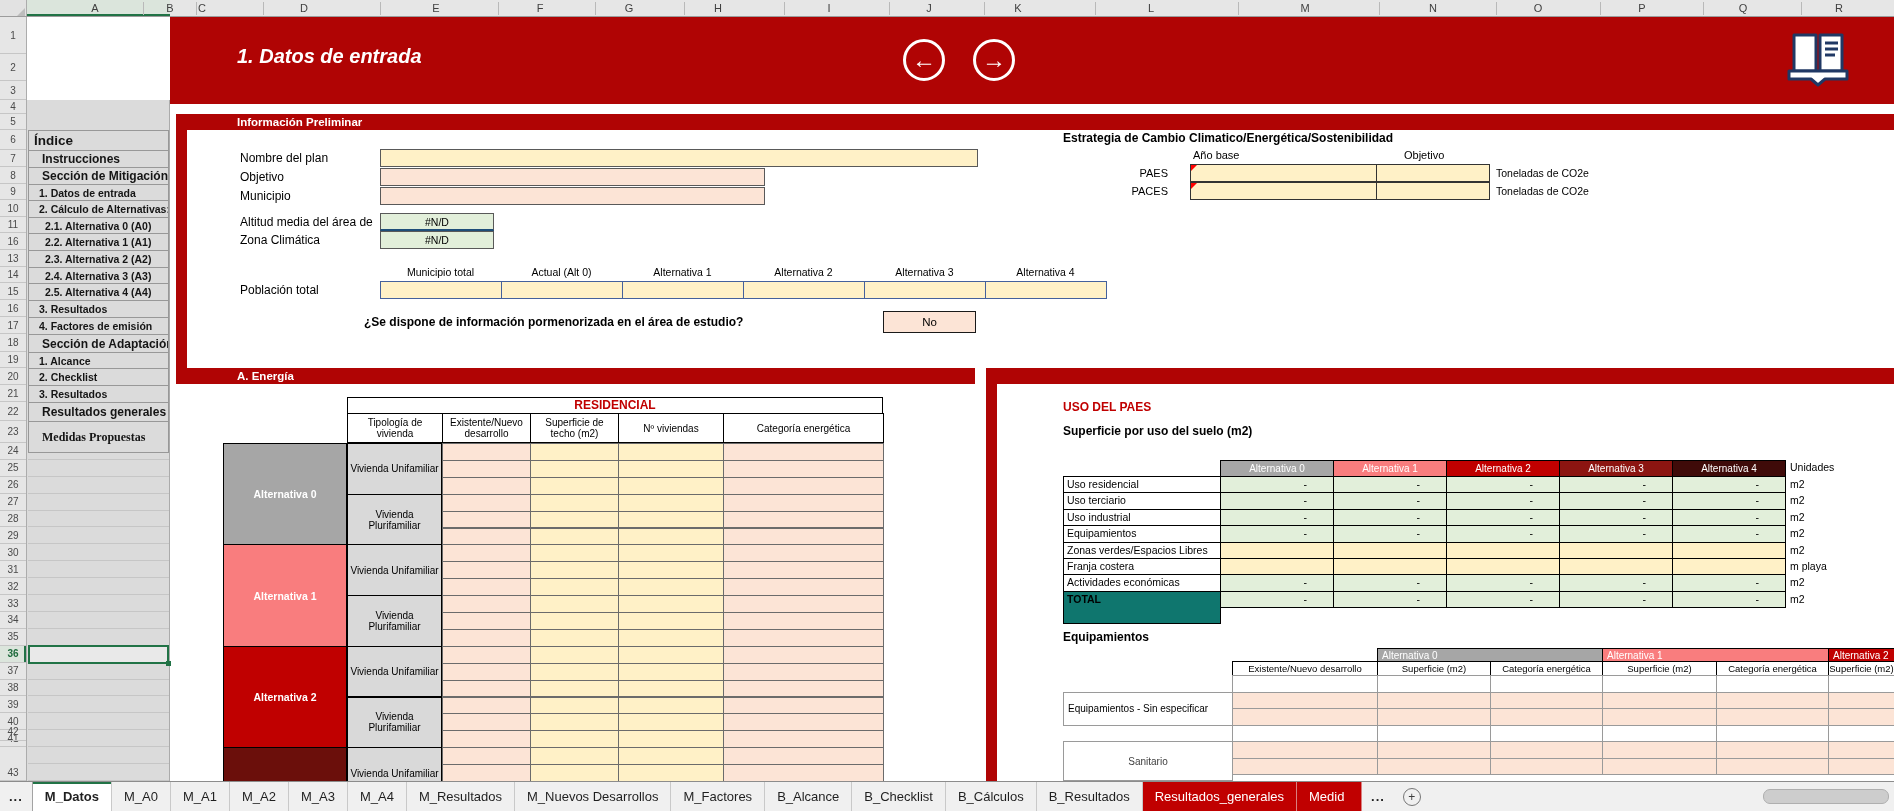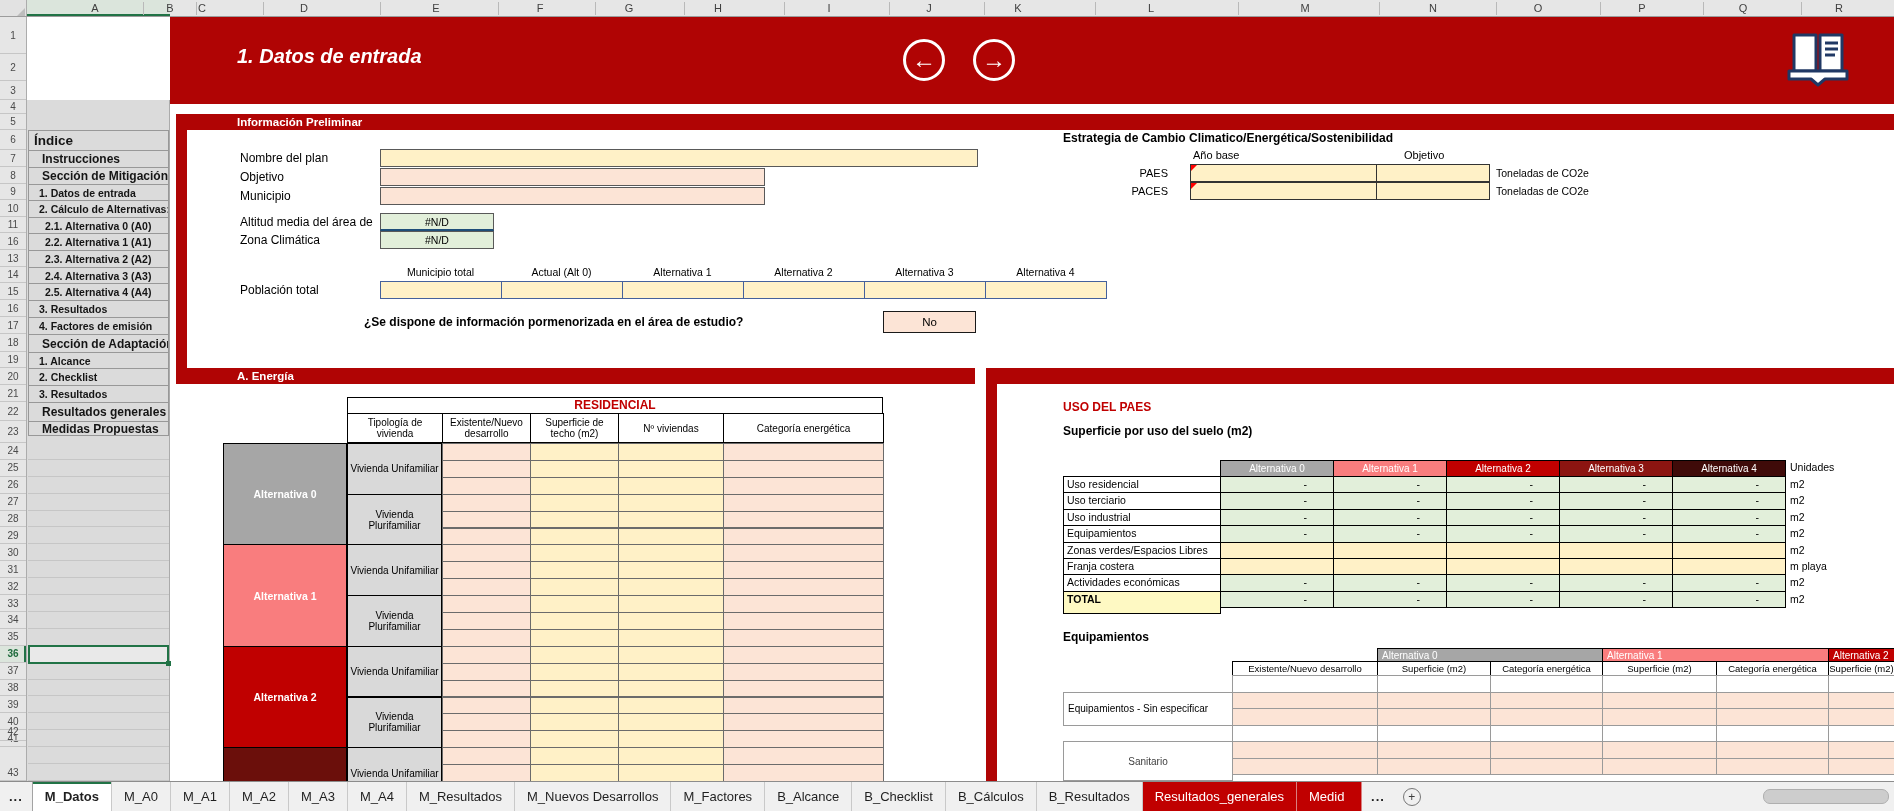--- a/index.html
+++ b/index.html
@@ -115,21 +115,21 @@
         <div class="a si l2" style="top: 250px; height: 18px;">2.3. Alternativa 2 (A2)</div>
         <div class="a si l2" style="top: 267px; height: 17px;">2.4. Alternativa 3 (A3)</div>
         <div class="a si l2" style="top: 283px; height: 18px;">2.5. Alternativa 4 (A4)</div>
         <div class="a si l1" style="top: 300px; height: 18px;">3. Resultados</div>
         <div class="a si l1" style="top: 317px; height: 18px;">4. Factores de emisión</div>
         <div class="a si h2" style="top: 334px; height: 19px;">Sección de Adaptación</div>
         <div class="a si l1" style="top: 352px; height: 17px;">1. Alcance</div>
         <div class="a si l1" style="top: 368px; height: 18px;">2. Checklist</div>
         <div class="a si l1" style="top: 385px; height: 18px;">3. Resultados</div>
         <div class="a si h2" style="top: 402px; height: 20px;">Resultados generales</div>
-        <div class="a si h2" style="top: 421px; height: 15px;">Medidas Propuestas</div>
+        <div class="a si h2" style="top: 421px; height: 32px; font-family: Liberation Serif, serif;">Medidas Propuestas</div>
         <div class="a srow" style="top: 443px; height: 16.9px;"></div>
         <div class="a srow" style="top: 459.9px; height: 16.9px;"></div>
         <div class="a srow" style="top: 476.8px; height: 16.9px;"></div>
         <div class="a srow" style="top: 493.7px; height: 16.9px;"></div>
         <div class="a srow" style="top: 510.6px; height: 16.9px;"></div>
         <div class="a srow" style="top: 527.5px; height: 16.9px;"></div>
         <div class="a srow" style="top: 544.4px; height: 16.9px;"></div>
         <div class="a srow" style="top: 561.3px; height: 16.9px;"></div>
         <div class="a srow" style="top: 578.2px; height: 16.9px;"></div>
         <div class="a srow" style="top: 595.1px; height: 16.9px;"></div>
@@ -324,21 +324,21 @@
         <div class="a" style="left: 1559px; top: 558px; width: 114px; height: 17.4px; background: rgb(255, 241, 199); border: 1px solid rgb(0, 0, 0); font-size: 10.5px; line-height: 15.5px; text-align: right; padding-right: 26px;"></div>
         <div class="a" style="left: 1672px; top: 558px; width: 114px; height: 17.4px; background: rgb(255, 241, 199); border: 1px solid rgb(0, 0, 0); font-size: 10.5px; line-height: 15.5px; text-align: right; padding-right: 26px;"></div>
         <div class="a" style="left: 1790px; top: 560px; font-size: 10.5px; white-space: nowrap;">m playa</div>
         <div class="a" style="left: 1063px; top: 574.4px; width: 158px; height: 17.4px; background: rgb(255, 255, 255); border: 1px solid rgb(0, 0, 0); font-size: 10.5px; line-height: 15.5px; padding-left: 3px; font-weight: normal; white-space: nowrap; overflow: hidden;">Actividades económicas</div>
         <div class="a" style="left: 1220px; top: 574.4px; width: 114px; height: 17.4px; background: rgb(226, 239, 218); border: 1px solid rgb(0, 0, 0); font-size: 10.5px; line-height: 15.5px; text-align: right; padding-right: 26px;">-</div>
         <div class="a" style="left: 1333px; top: 574.4px; width: 114px; height: 17.4px; background: rgb(226, 239, 218); border: 1px solid rgb(0, 0, 0); font-size: 10.5px; line-height: 15.5px; text-align: right; padding-right: 26px;">-</div>
         <div class="a" style="left: 1446px; top: 574.4px; width: 114px; height: 17.4px; background: rgb(226, 239, 218); border: 1px solid rgb(0, 0, 0); font-size: 10.5px; line-height: 15.5px; text-align: right; padding-right: 26px;">-</div>
         <div class="a" style="left: 1559px; top: 574.4px; width: 114px; height: 17.4px; background: rgb(226, 239, 218); border: 1px solid rgb(0, 0, 0); font-size: 10.5px; line-height: 15.5px; text-align: right; padding-right: 26px;">-</div>
         <div class="a" style="left: 1672px; top: 574.4px; width: 114px; height: 17.4px; background: rgb(226, 239, 218); border: 1px solid rgb(0, 0, 0); font-size: 10.5px; line-height: 15.5px; text-align: right; padding-right: 26px;">-</div>
         <div class="a" style="left: 1790px; top: 576.4px; font-size: 10.5px; white-space: nowrap;">m2</div>
-        <div class="a" style="left: 1063px; top: 590.8px; width: 158px; height: 23px; background: #fef9c3; border: 1px solid rgb(0, 0, 0); font-size: 10.5px; line-height: 15.5px; padding-left: 3px; font-weight: bold; white-space: nowrap; overflow: hidden;">TOTAL</div>
+        <div class="a" style="left: 1063px; top: 590.8px; width: 158px; height: 33px; background: #0f766e; border: 1px solid rgb(0, 0, 0); font-size: 10.5px; line-height: 15.5px; padding-left: 3px; font-weight: bold; white-space: nowrap; overflow: hidden;">TOTAL</div>
         <div class="a" style="left: 1220px; top: 590.8px; width: 114px; height: 17.4px; background: rgb(226, 239, 218); border: 1px solid rgb(0, 0, 0); font-size: 10.5px; line-height: 15.5px; text-align: right; padding-right: 26px;">-</div>
         <div class="a" style="left: 1333px; top: 590.8px; width: 114px; height: 17.4px; background: rgb(226, 239, 218); border: 1px solid rgb(0, 0, 0); font-size: 10.5px; line-height: 15.5px; text-align: right; padding-right: 26px;">-</div>
         <div class="a" style="left: 1446px; top: 590.8px; width: 114px; height: 17.4px; background: rgb(226, 239, 218); border: 1px solid rgb(0, 0, 0); font-size: 10.5px; line-height: 15.5px; text-align: right; padding-right: 26px;">-</div>
         <div class="a" style="left: 1559px; top: 590.8px; width: 114px; height: 17.4px; background: rgb(226, 239, 218); border: 1px solid rgb(0, 0, 0); font-size: 10.5px; line-height: 15.5px; text-align: right; padding-right: 26px;">-</div>
         <div class="a" style="left: 1672px; top: 590.8px; width: 114px; height: 17.4px; background: rgb(226, 239, 218); border: 1px solid rgb(0, 0, 0); font-size: 10.5px; line-height: 15.5px; text-align: right; padding-right: 26px;">-</div>
         <div class="a" style="left: 1790px; top: 592.8px; font-size: 10.5px; white-space: nowrap;">m2</div>
         <div class="a" style="left: 1377px; top: 648px; width: 226px; height: 14px; background: rgb(166, 166, 166); color: rgb(255, 255, 255); font-size: 10px; line-height: 13px; padding-left: 4px; border: 1px solid rgb(0, 0, 0); overflow: hidden;">Alternativa 0</div>
         <div class="a" style="left: 1602px; top: 648px; width: 227px; height: 14px; background: rgb(249, 125, 126); color: rgb(255, 255, 255); font-size: 10px; line-height: 13px; padding-left: 4px; border: 1px solid rgb(0, 0, 0); overflow: hidden;">Alternativa 1</div>
         <div class="a" style="left: 1828px; top: 648px; width: 67px; height: 14px; background: rgb(192, 0, 0); color: rgb(255, 255, 255); font-size: 10px; line-height: 13px; padding-left: 4px; border: 1px solid rgb(0, 0, 0); overflow: hidden;">Alternativa 2</div>
         <div class="a" style="left: 1232px; top: 661px; width: 146px; height: 15px; background: rgb(255, 255, 255); border: 1px solid rgb(0, 0, 0); font-size: 9.5px; text-align: center; line-height: 14px; overflow: hidden; white-space: nowrap;">Existente/Nuevo desarrollo</div>

